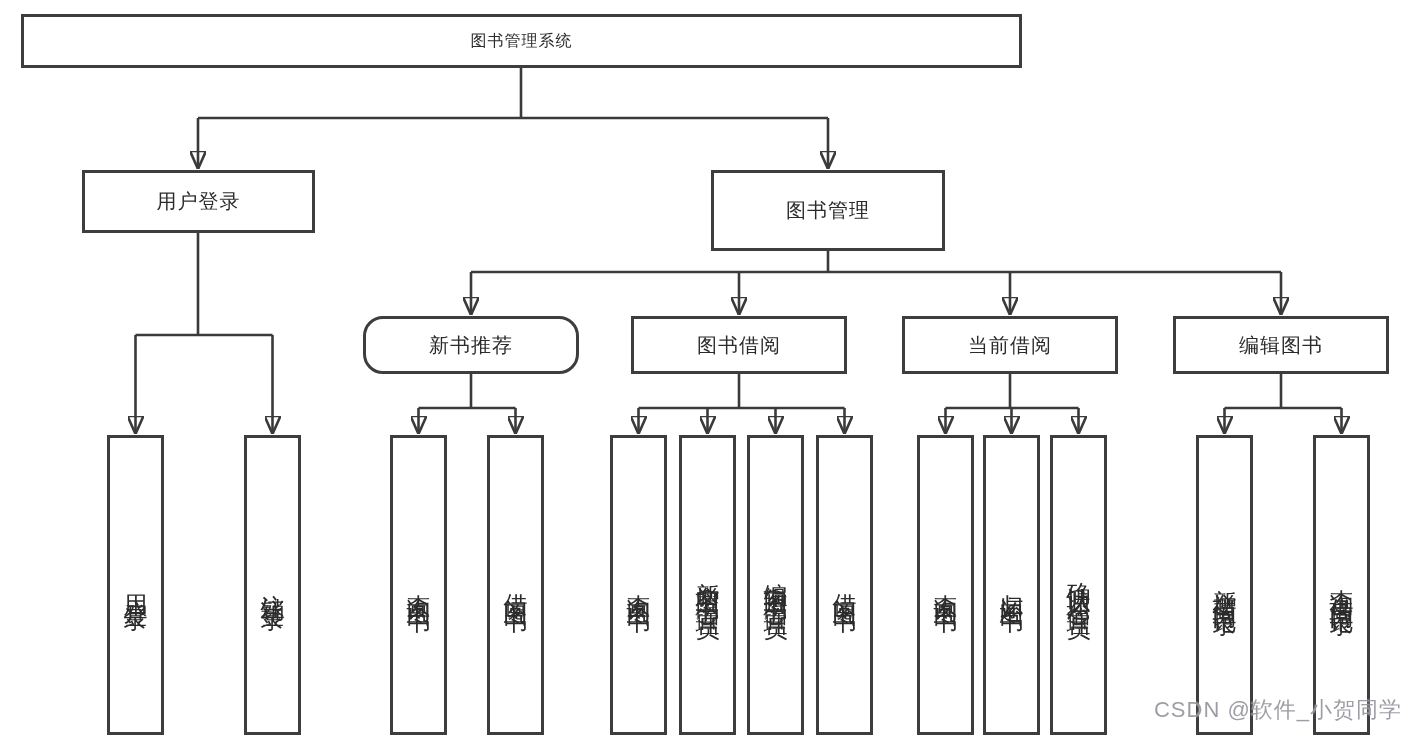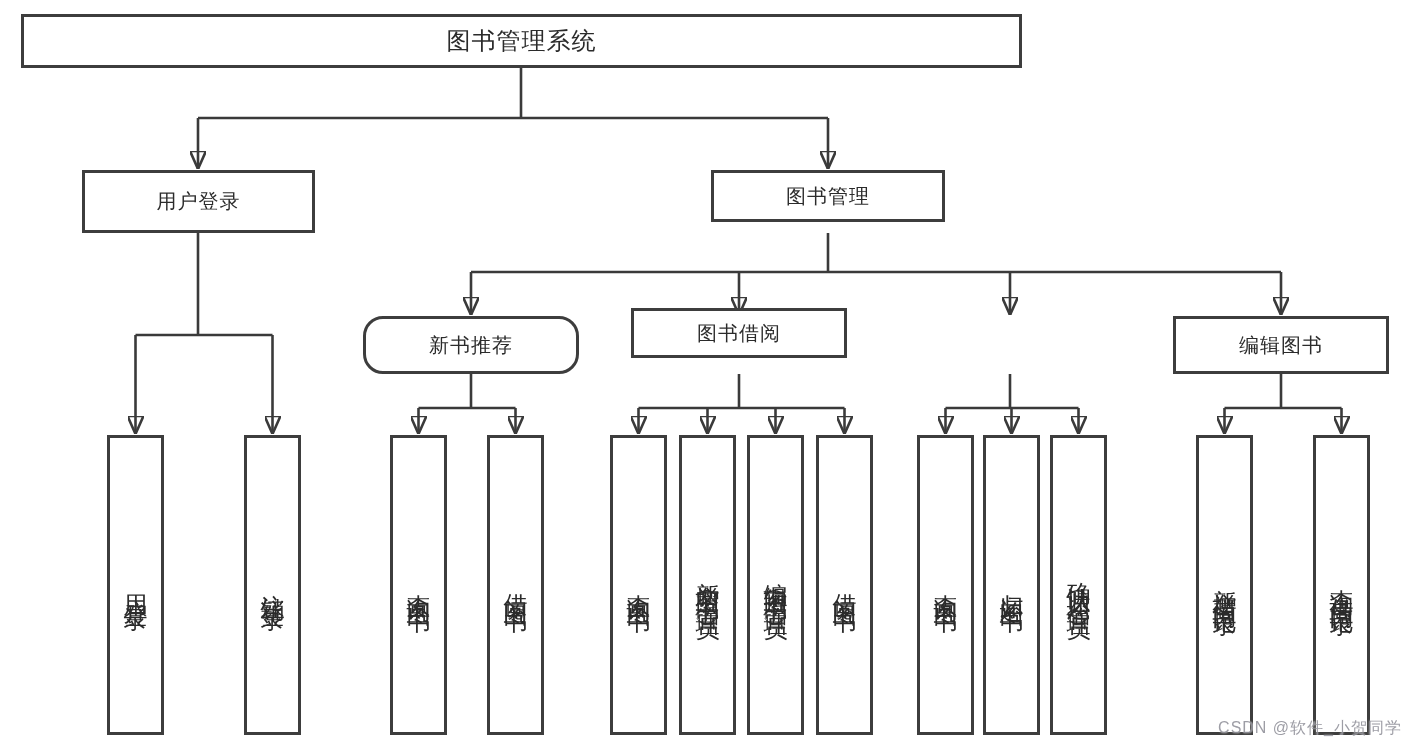--- a/index.html
+++ b/index.html
@@ -18,34 +18,34 @@
   .node {
     position: absolute;
     background: #ffffff;
     border: 3px solid #3d3d3d;
     display: flex;
     align-items: center;
     justify-content: center;
     text-align: center;
   }
   .h-node { font-size: 20px; letter-spacing: 1px; }
-  .root-node { font-size: 24px; letter-spacing: 1px; }
+  .root-node { font-size: 16px; letter-spacing: 1px; }
   .v-node span {
     writing-mode: vertical-rl;
     text-orientation: mixed;
     font-size: 24px;
     line-height: 1;
     letter-spacing: 5px;
     white-space: nowrap;
   }
   .watermark {
     position: absolute;
     right: 3px;
-    bottom: 8px;
-    font-size: 16px;
+    bottom: 22px;
+    font-size: 22px;
     letter-spacing: 1px;
     color: rgba(135, 136, 145, 0.82);
     text-shadow: 0 0 2px rgba(255,255,255,0.9);
     z-index: 5;
     pointer-events: none;
     margin-left: 8px;
   }
 </style>
 </head>
 <body>
@@ -96,24 +96,25 @@
 
     <path d="M1281 374 V408"></path>
     <path d="M1224.5 408 H1341.5"></path>
     <line x1="1224.5" y1="408" x2="1224.5" y2="434" marker-end="url(#arr)"></line>
     <line x1="1341.5" y1="408" x2="1341.5" y2="434" marker-end="url(#arr)"></line>
   </svg>
 
   <div class="node root-node" style="left:21px; top:14px; width:1001px; height:54px;">图书管理系统</div>
 
   <div class="node h-node" style="left:82px; top:170px; width:233px; height:63px;">用户登录</div>
-  <div class="node h-node" style="left:711px; top:170px; width:234px; height:52px;">图书管理</div>
+  <div class="node h-node" style="left:711px; top:170px; width:234px; height:81px;">图书管理</div>
 
   <div class="node h-node" style="left:363px; top:316px; width:216px; height:58px;border-radius:20px;">新书推荐</div>
-  <div class="node h-node" style="left:631px; top:308px; width:216px; height:50px;">图书借阅</div>
+  <div class="node h-node" style="left:631px; top:316px; width:216px; height:58px;">图书借阅</div>
+  <div class="node h-node" style="left:902px; top:316px; width:216px; height:58px;">当前借阅</div>
   <div class="node h-node" style="left:1173px; top:316px; width:216px; height:58px;">编辑图书</div>
 
   <div class="node v-node" style="left:107px; top:435px; width:57px; height:300px;">
     <span>用户登录</span>
   </div>
   <div class="node v-node" style="left:244px; top:435px; width:57px; height:300px;">
     <span>注销登录</span>
   </div>
 
   <div class="node v-node" style="left:390px; top:435px; width:57px; height:300px;">

